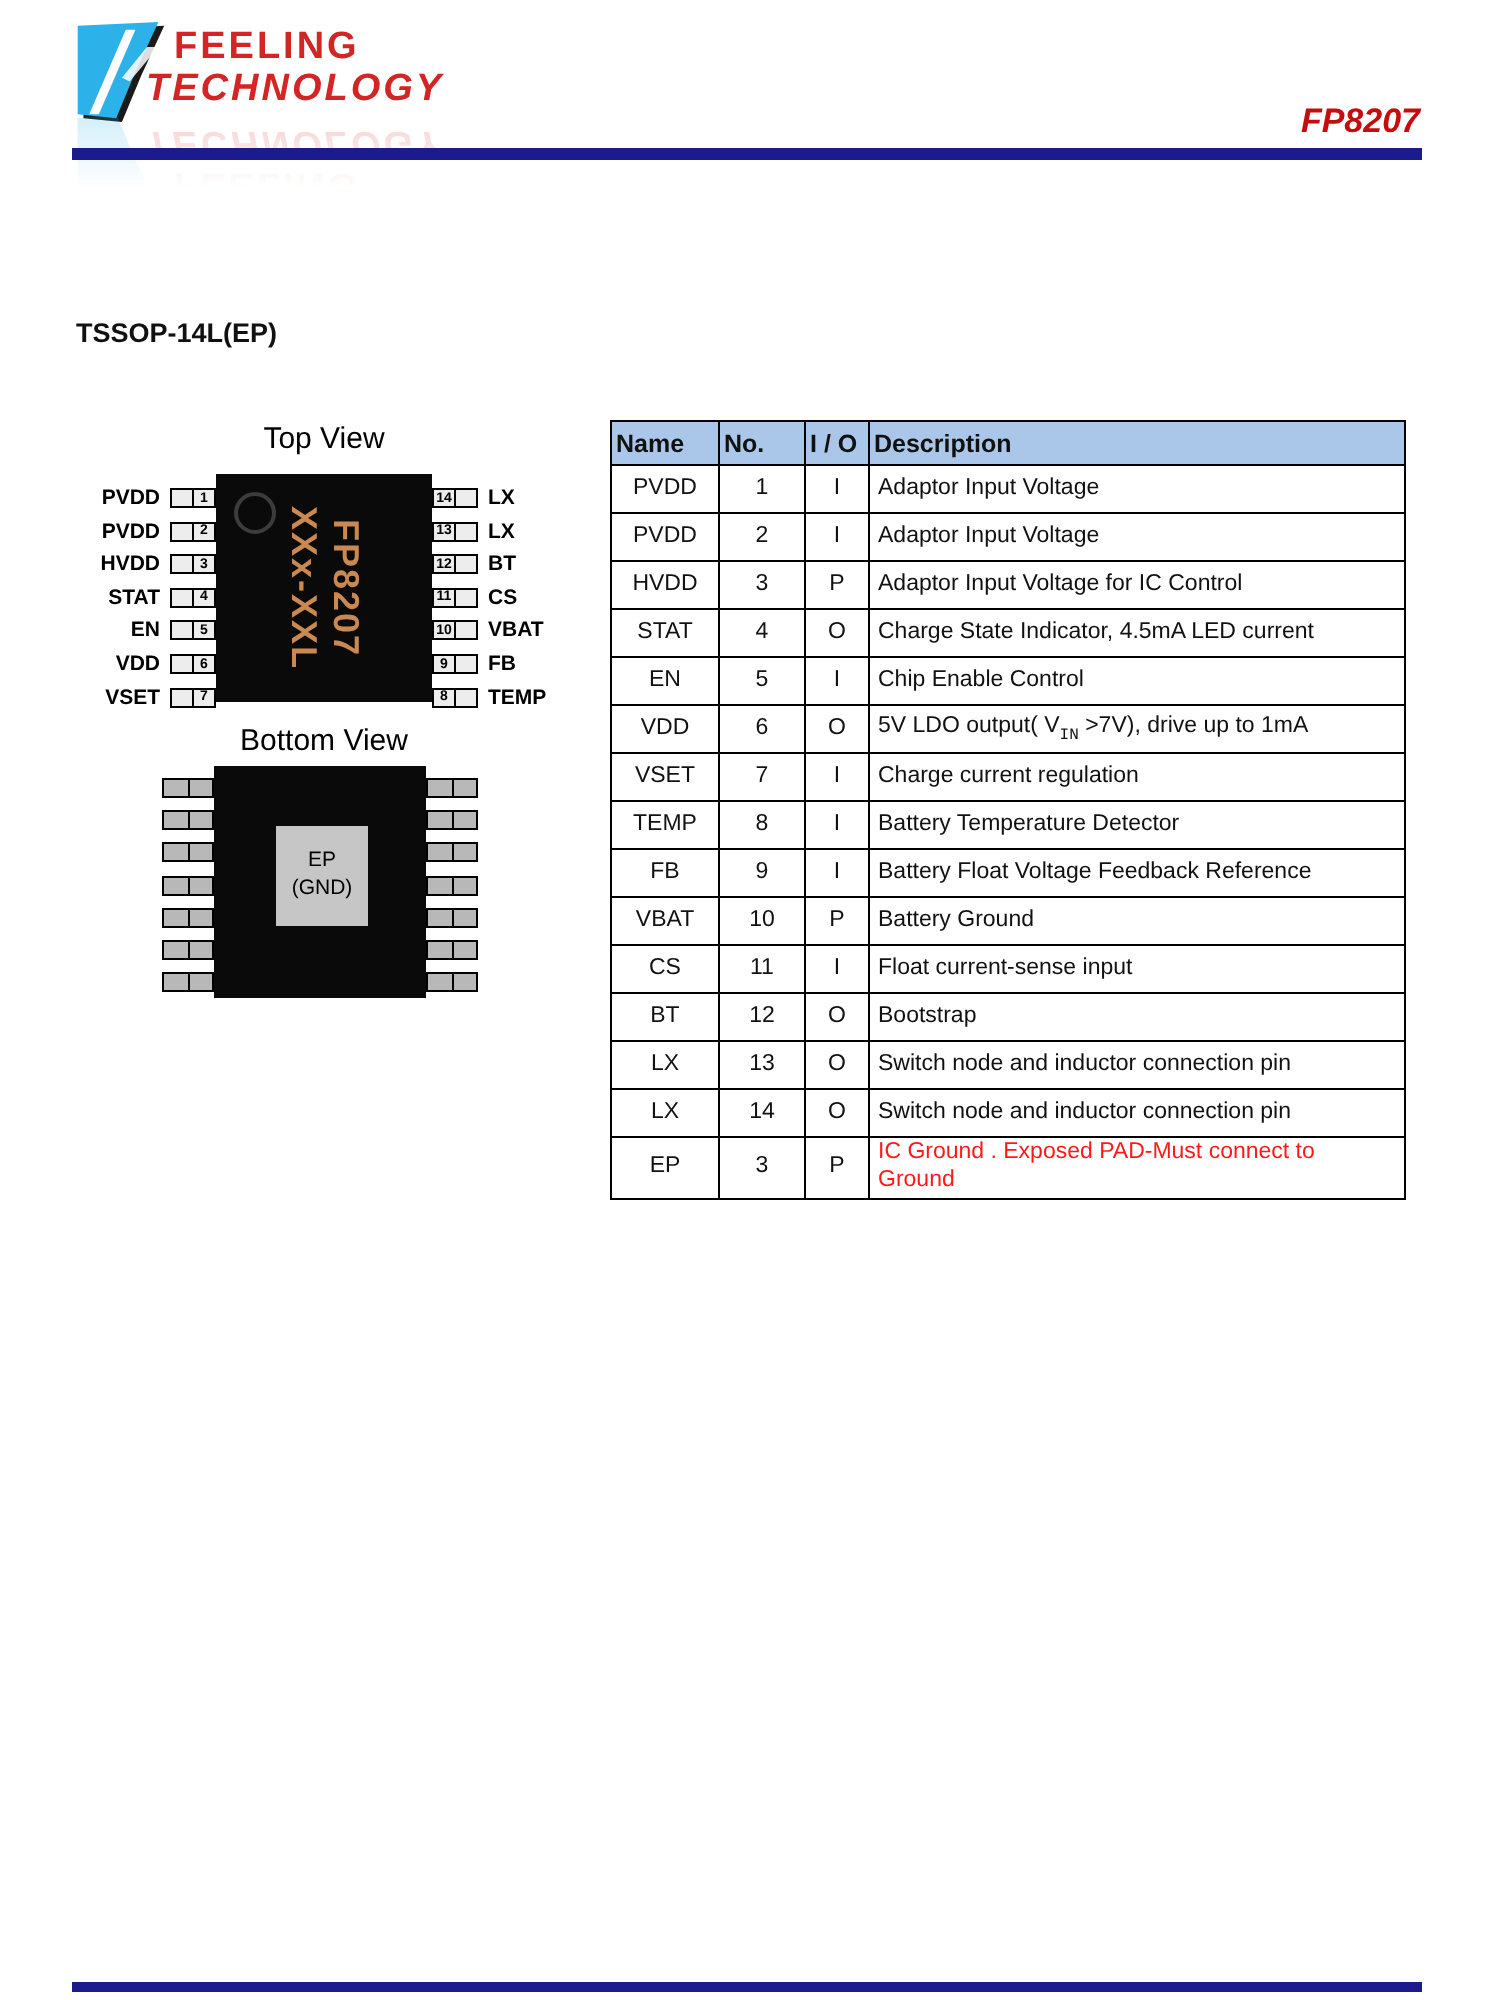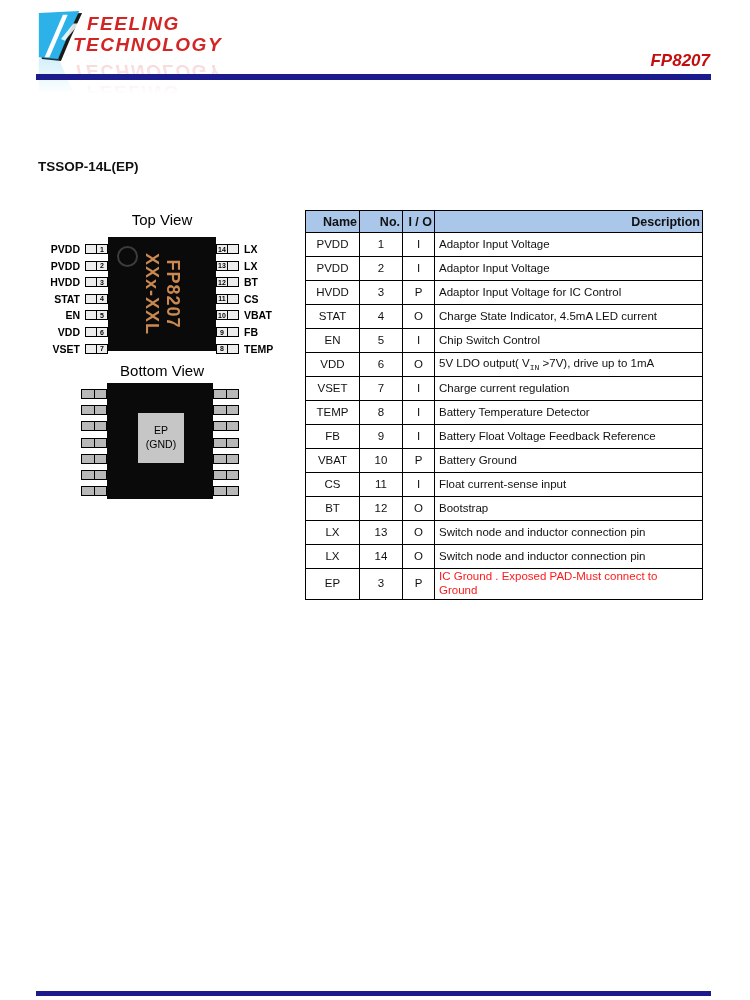--- a/index.html
+++ b/index.html
@@ -5,21 +5,21 @@
   html,body{margin:0;padding:0;background:#888;}
   .page{position:relative;width:750px;height:1000px;background:#ffffff;overflow:hidden;
         font-family:"Liberation Sans",sans-serif;color:#111;}
   
   .logo{position:absolute;left:35px;top:10px;width:260px;height:96px;}
   .logo-main,.logo-mirror{position:absolute;left:0;top:0;width:260px;height:48px;}
   .logo-mirror{top:48px;transform:scaleY(-1);opacity:.18;
      -webkit-mask-image:linear-gradient(to top,#000 10%,transparent 75%);
      mask-image:linear-gradient(to top,#000 10%,transparent 75%);}
   .logo-f{position:absolute;left:0;top:0;width:50px;height:52px;}
-  .logo-t1{position:absolute;left:52px;top:3px;font-style:italic;font-weight:700;
+  .logo-t1{position:absolute;left:52px;top:3px;font-weight:700;
            font-size:19px;letter-spacing:1.5px;color:#d42525;white-space:nowrap;}
   .logo-t2{position:absolute;left:38px;top:24px;font-style:italic;font-weight:700;
            font-size:19px;letter-spacing:1.5px;color:#d42525;white-space:nowrap;}
   .part-number{position:absolute;right:40px;top:51px;font-style:italic;font-weight:700;
            font-size:17px;color:#c40e0e;}
   .header-rule{position:absolute;left:36px;top:74px;width:675px;height:6px;background:#1b1b8e;}
   .footer-rule{position:absolute;left:36px;top:991px;width:675px;height:5px;background:#1b1b8e;}
   
   .page-title{position:absolute;left:38px;top:104px;font-size:20px;font-weight:700;}
   .package-name{position:absolute;left:38px;top:159px;font-size:13.5px;font-weight:700;}
@@ -50,21 +50,21 @@
   .bpin span:last-child{border-left:1px solid #000;}
   .ep-pad{position:absolute;left:138px;top:413px;width:46px;height:50px;background:#c6c6c6;
        display:flex;flex-direction:column;align-items:center;justify-content:center;
        font-size:10.5px;line-height:1.3;color:#000;}
   
   table.pin-table{position:absolute;left:305px;top:210px;border-collapse:collapse;
        table-layout:fixed;}
   .pin-table col.c-name{width:54px}.pin-table col.c-no{width:43px}
   .pin-table col.c-io{width:32px}.pin-table col.c-desc{width:268px}
   .pin-table th{background:#aac7e9;font-size:12.5px;font-weight:700;height:21px;
-       border:1px solid #000;padding:0 2px;text-align:right;}
+       border:1px solid #000;padding:0 2px;text-align:left;}
   .pin-table td{font-size:11.5px;height:21px;border:1px solid #000;padding:1px 2px;
        text-align:center;line-height:1.2;}
   .pin-table td.desc{text-align:left;padding:1px 4px;}
   .pin-table tr.ep-row td.desc{color:#fe1a1a;}
   .pin-table sub{font-size:8px;font-family:Liberation Mono, monospace;}
 </style>
 </head>
 <body>
 
 <div class="page">
@@ -276,21 +276,21 @@
         <tr class="">
           <td>STAT</td>
           <td>4</td>
           <td>O</td>
           <td class="desc">Charge State Indicator, 4.5mA LED current</td>
         </tr>
         <tr class="">
           <td>EN</td>
           <td>5</td>
           <td>I</td>
-          <td class="desc">Chip Switch Control</td>
+          <td class="desc">Chip Enable Control</td>
         </tr>
         <tr class="">
           <td>VDD</td>
           <td>6</td>
           <td>O</td>
           <td class="desc">5V LDO output( V<sub>IN</sub> &gt;7V), drive up to 1mA</td>
         </tr>
         <tr class="">
           <td>VSET</td>
           <td>7</td>

